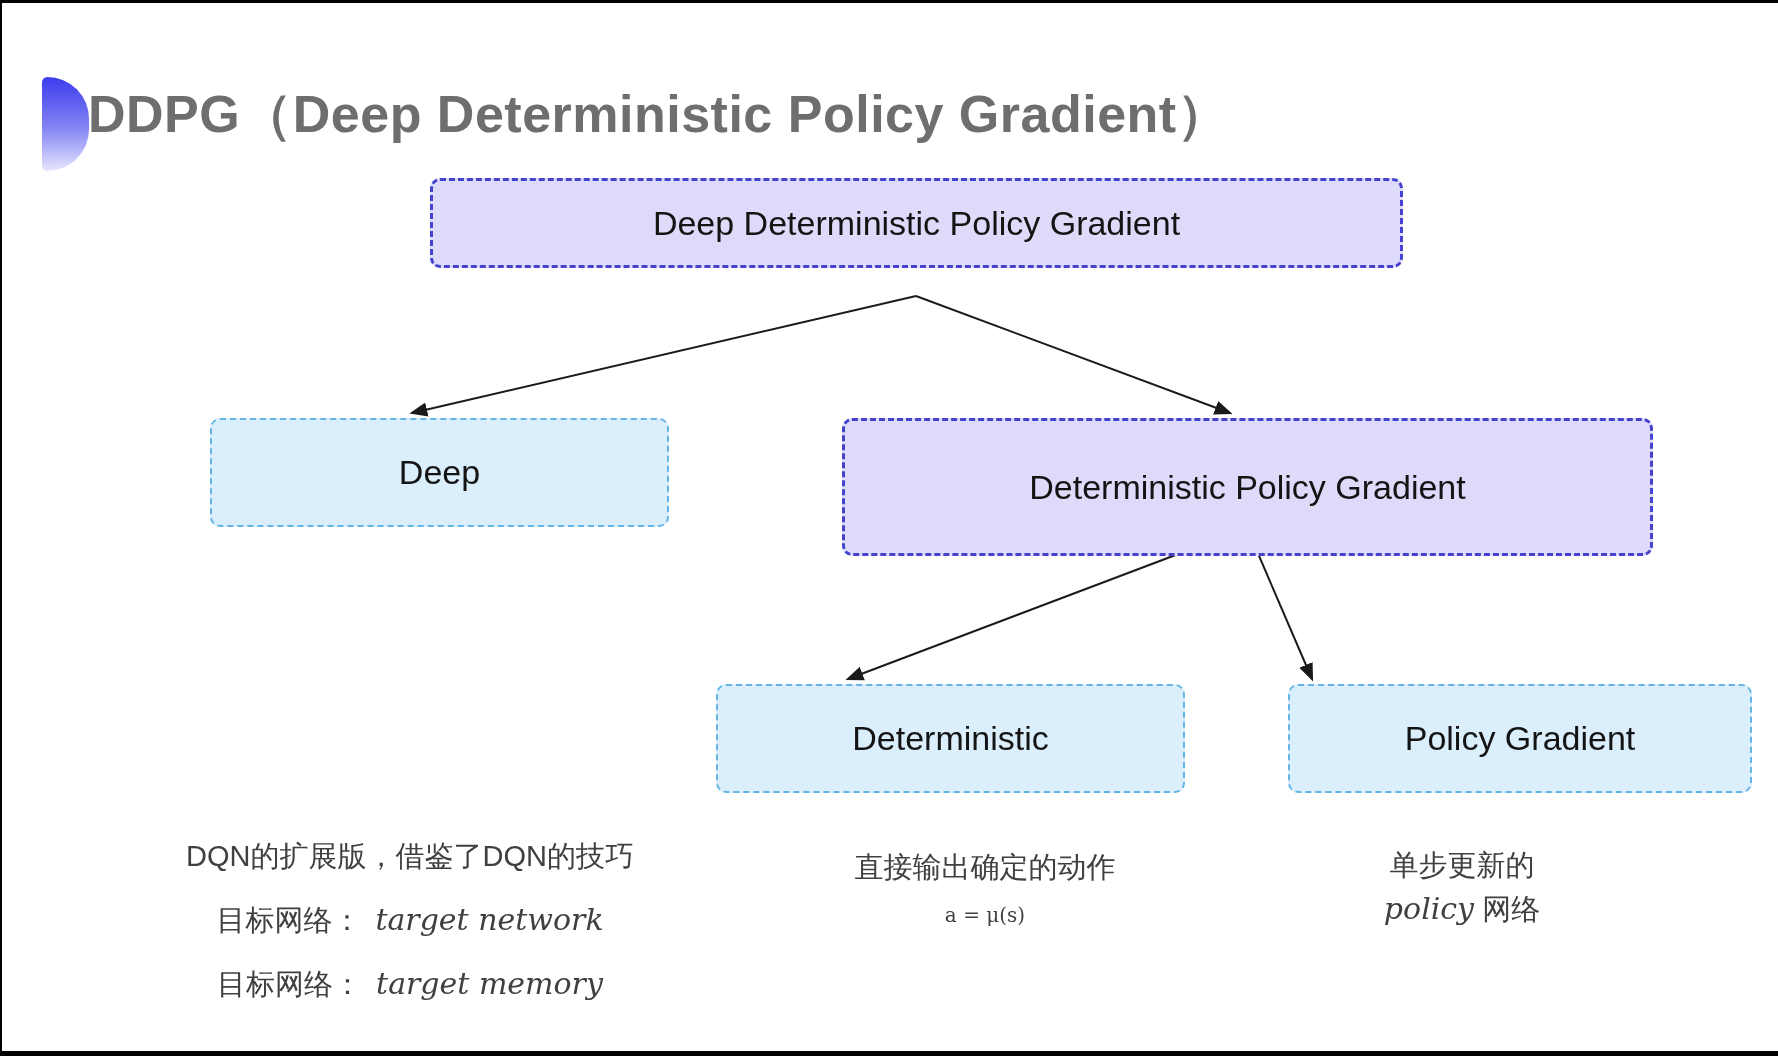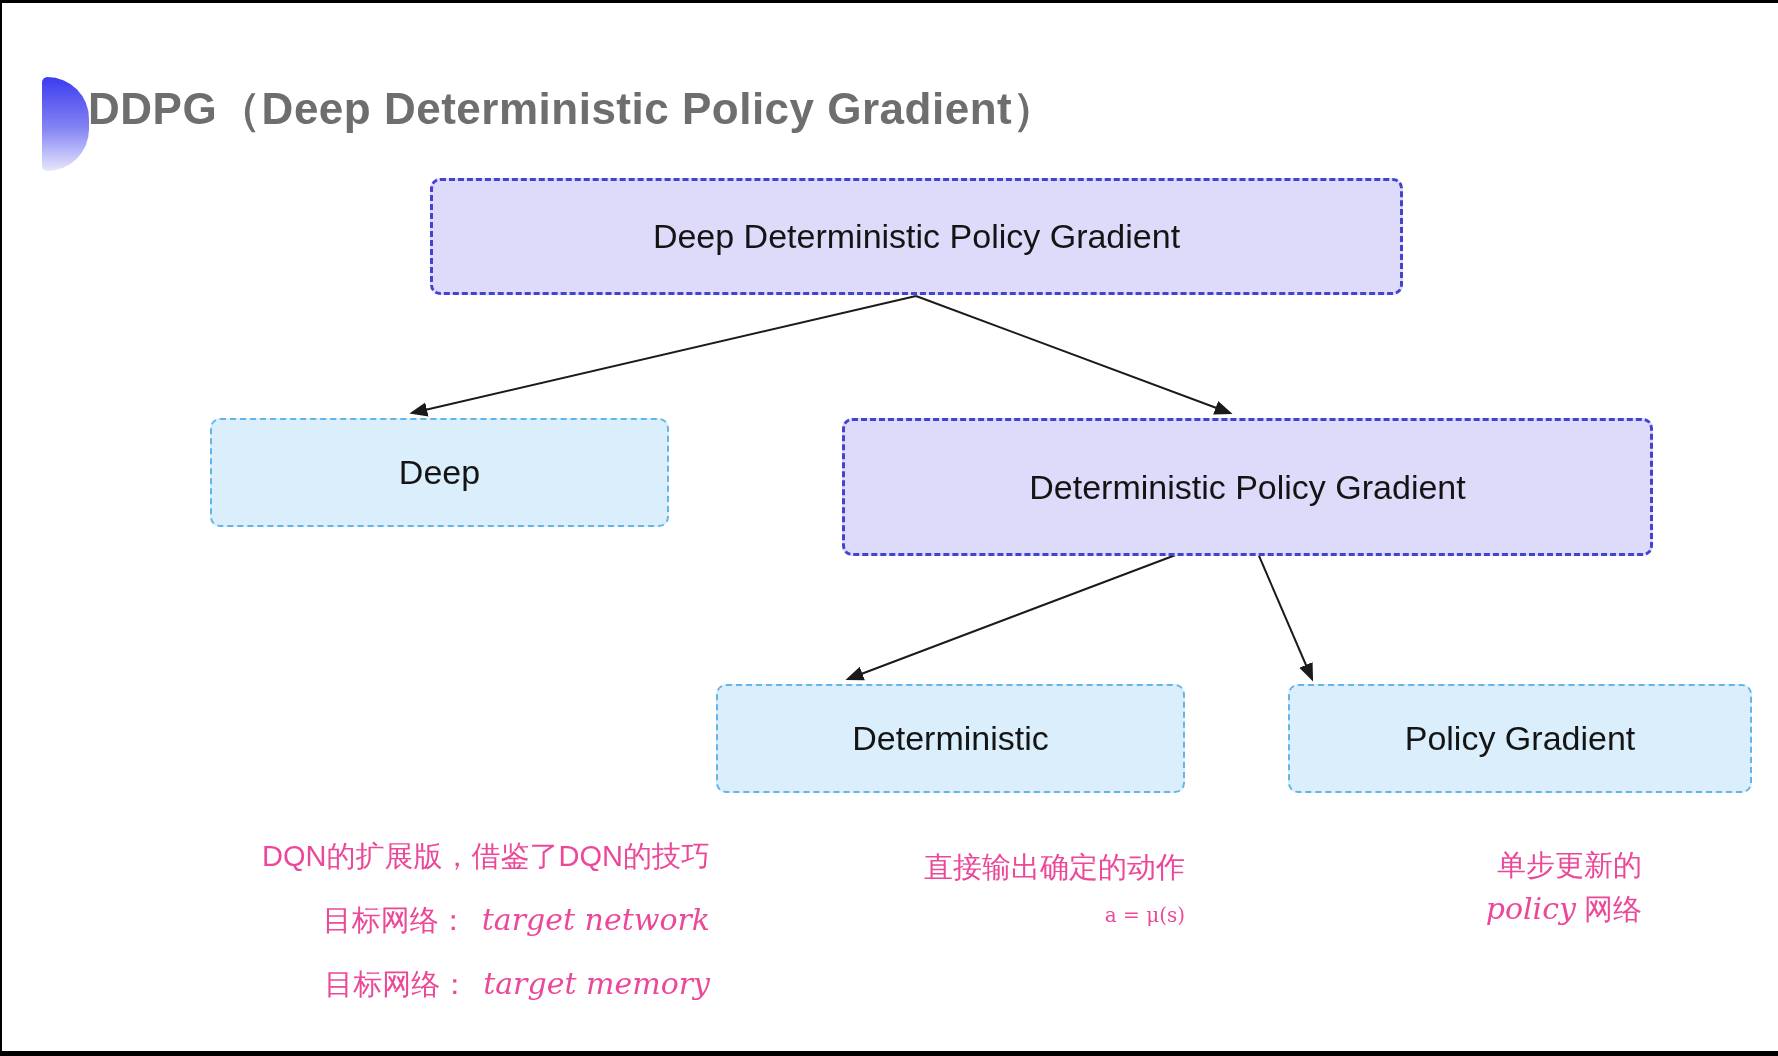--- a/index.html
+++ b/index.html
@@ -30,21 +30,21 @@
     width: 47px;
     height: 94px;
     background: linear-gradient(180deg, var(--bullet_top) 0%, var(--bullet_mid) 55%, var(--bullet_bottom) 100%);
     border-radius: 6px 47px 47px 6px / 6px 47px 47px 6px;
   }
 
   #title {
     position: absolute;
     left: 88px;
     top: 80px;
-    font-size: 44px;
+    font-size: 52px;
     font-weight: 600;
     letter-spacing: 0.5px;
     color: var(--title_gray);
     white-space: nowrap;
   }
 
   #connectors {
     position: absolute;
     left: 0;
     top: 0;
@@ -66,30 +66,30 @@
     white-space: nowrap;
   }
   .node.purple {
     background: var(--purple_fill);
     border: 3px dashed var(--purple_border);
   }
   .node.cyan {
     background: var(--cyan_fill);
     border: 2px dashed var(--cyan_border);
   }
-  #node-root { left: 430px; top: 178px; width: 973px; height: 117px; }
+  #node-root { left: 430px; top: 178px; width: 973px; height: 90px; }
   #node-deep { left: 174px; top: 418px; width: 459px; height: 109px; margin-left: 36px; }
   #node-dpg  { left: 842px; top: 418px; width: 811px; height: 138px; }
   #node-det  { left: 716px; top: 684px; width: 469px; height: 109px; }
   #node-pg   { left: 1262px; top: 684px; width: 464px; height: 109px; margin-left: 26px; }
 
   .notes {
     position: absolute;
-    text-align: right;
-    color: #ec4899;
+    text-align: center;
+    color: #404040;
     font-size: 29px;
     font-weight: 500;
     white-space: nowrap;
   }
   .notes .line { display: block; }
   #notes-deep { left: 110px; top: 836px; width: 600px; }
   #notes-deep .line { height: 64px; line-height: 40px; }
   #notes-det  { left: 785px; top: 848px; width: 400px; }
   #notes-det .line { height: 45px; line-height: 38px; }
   #notes-pg   { left: 1282px; top: 846px; width: 360px; }

